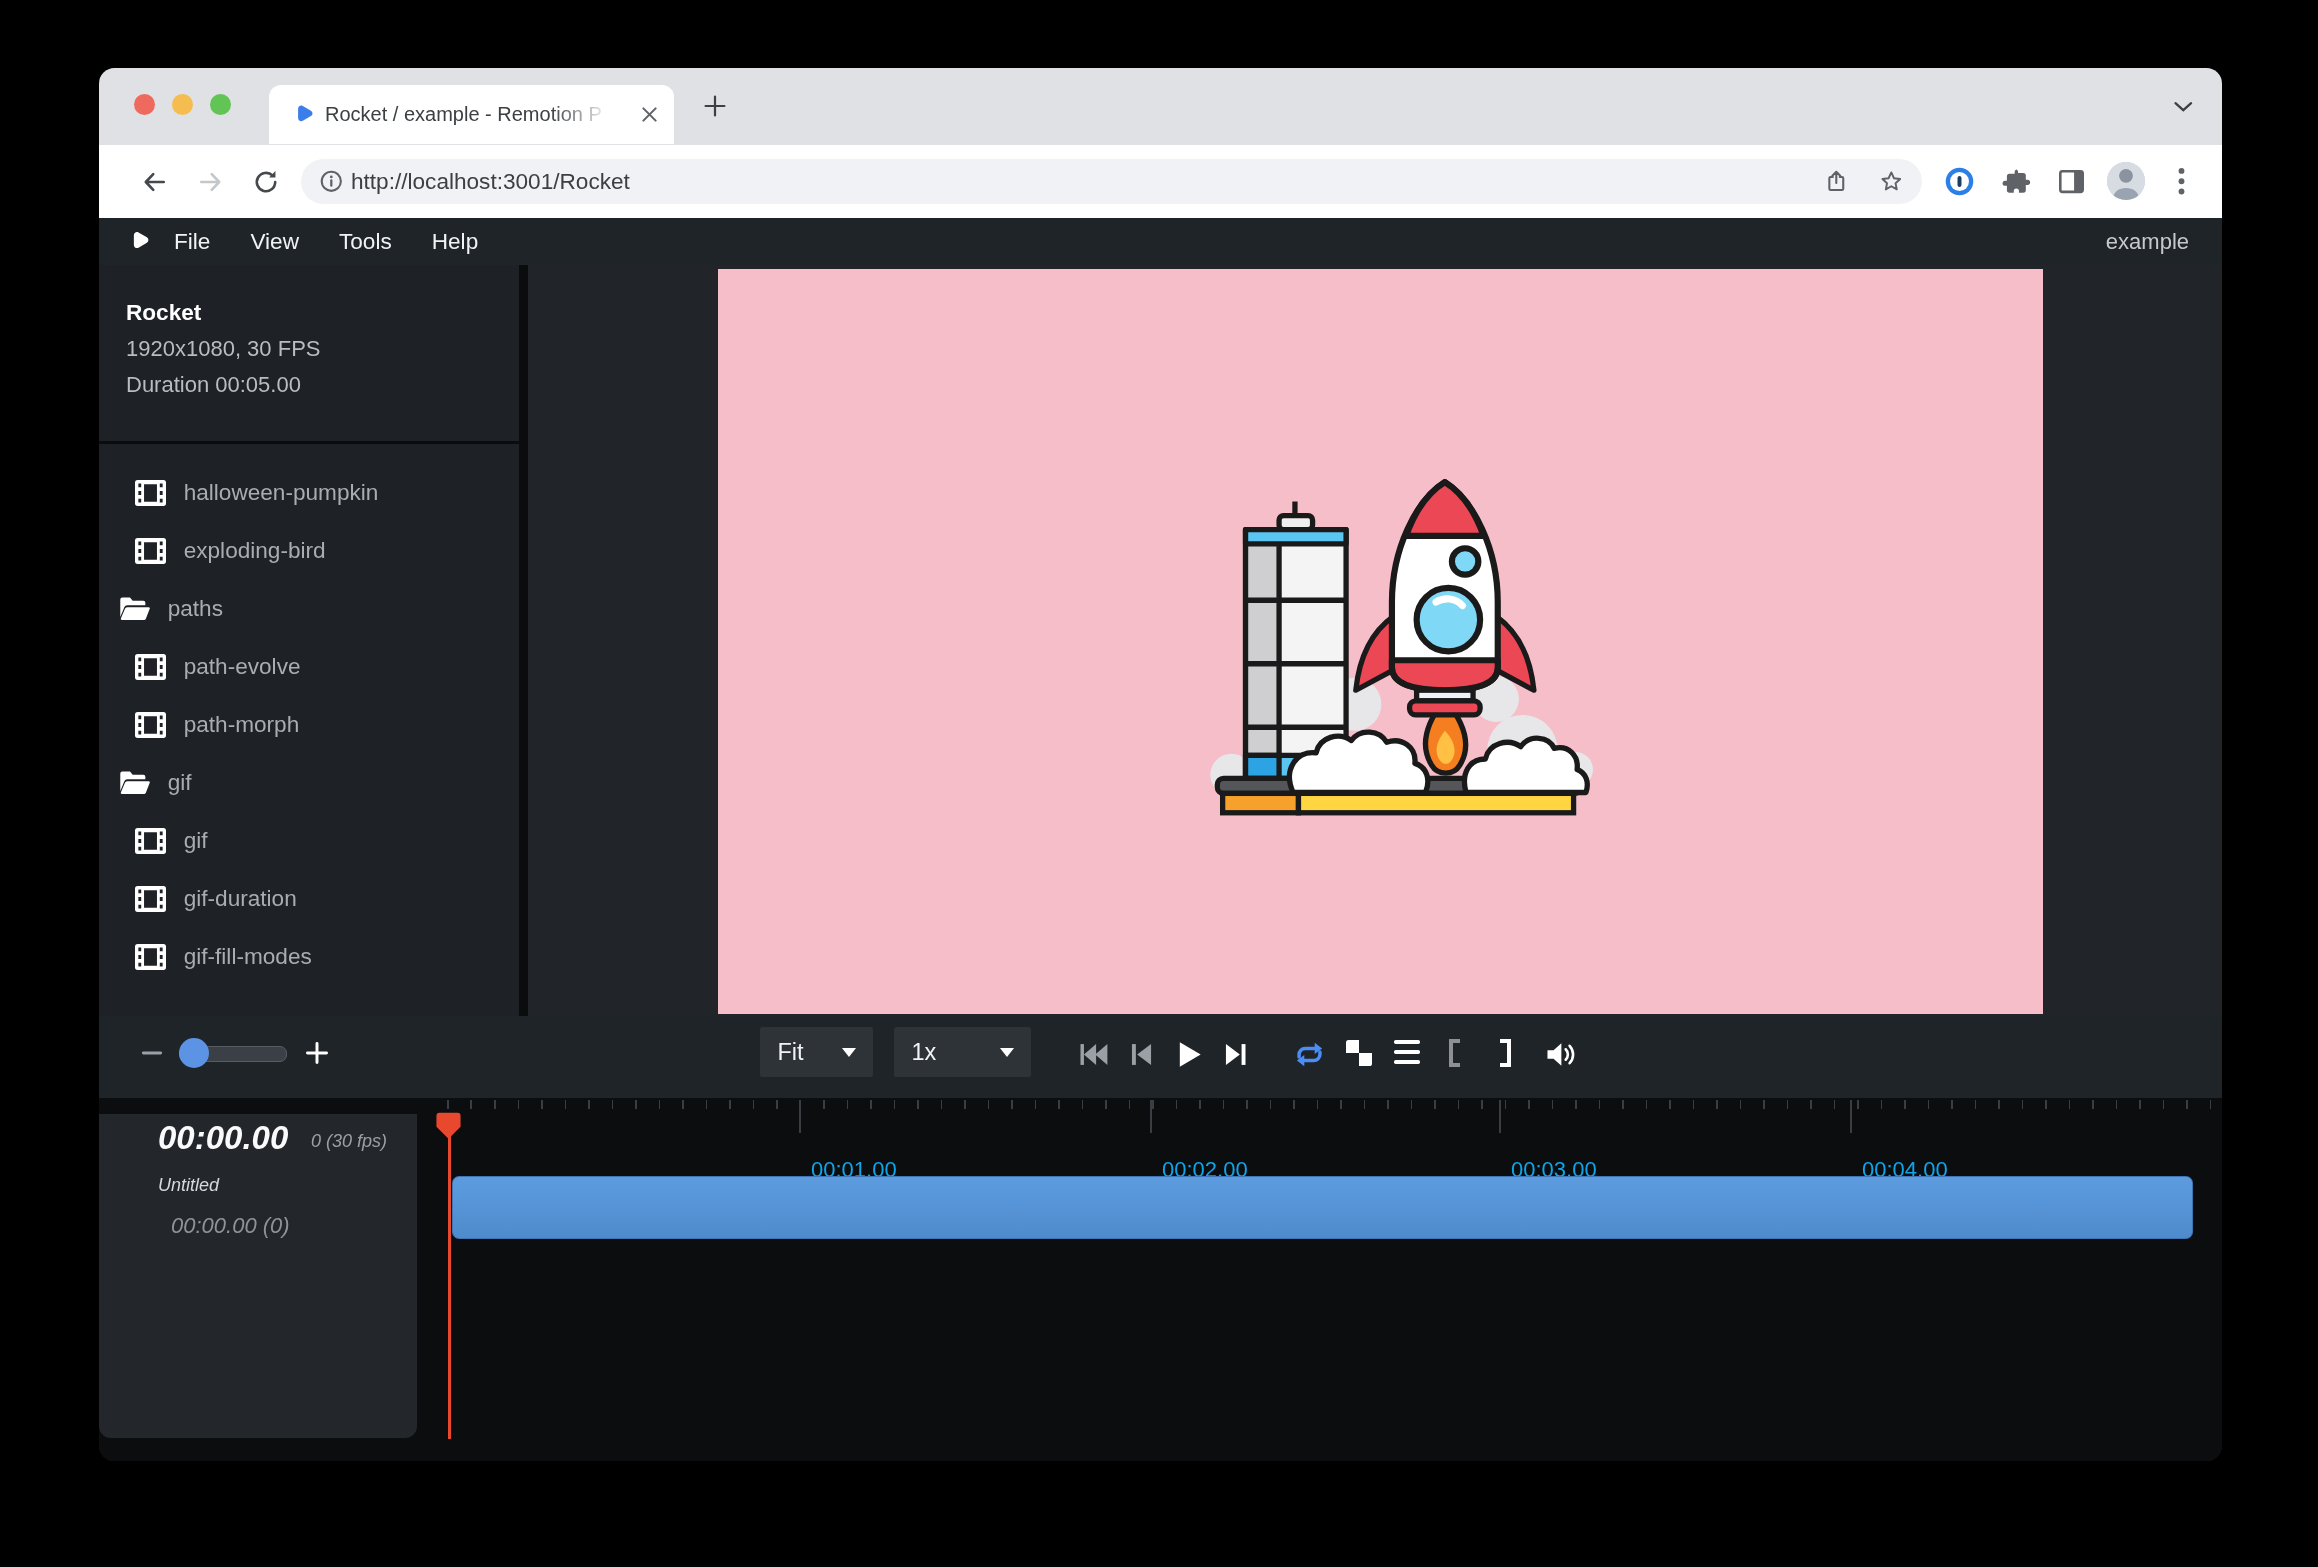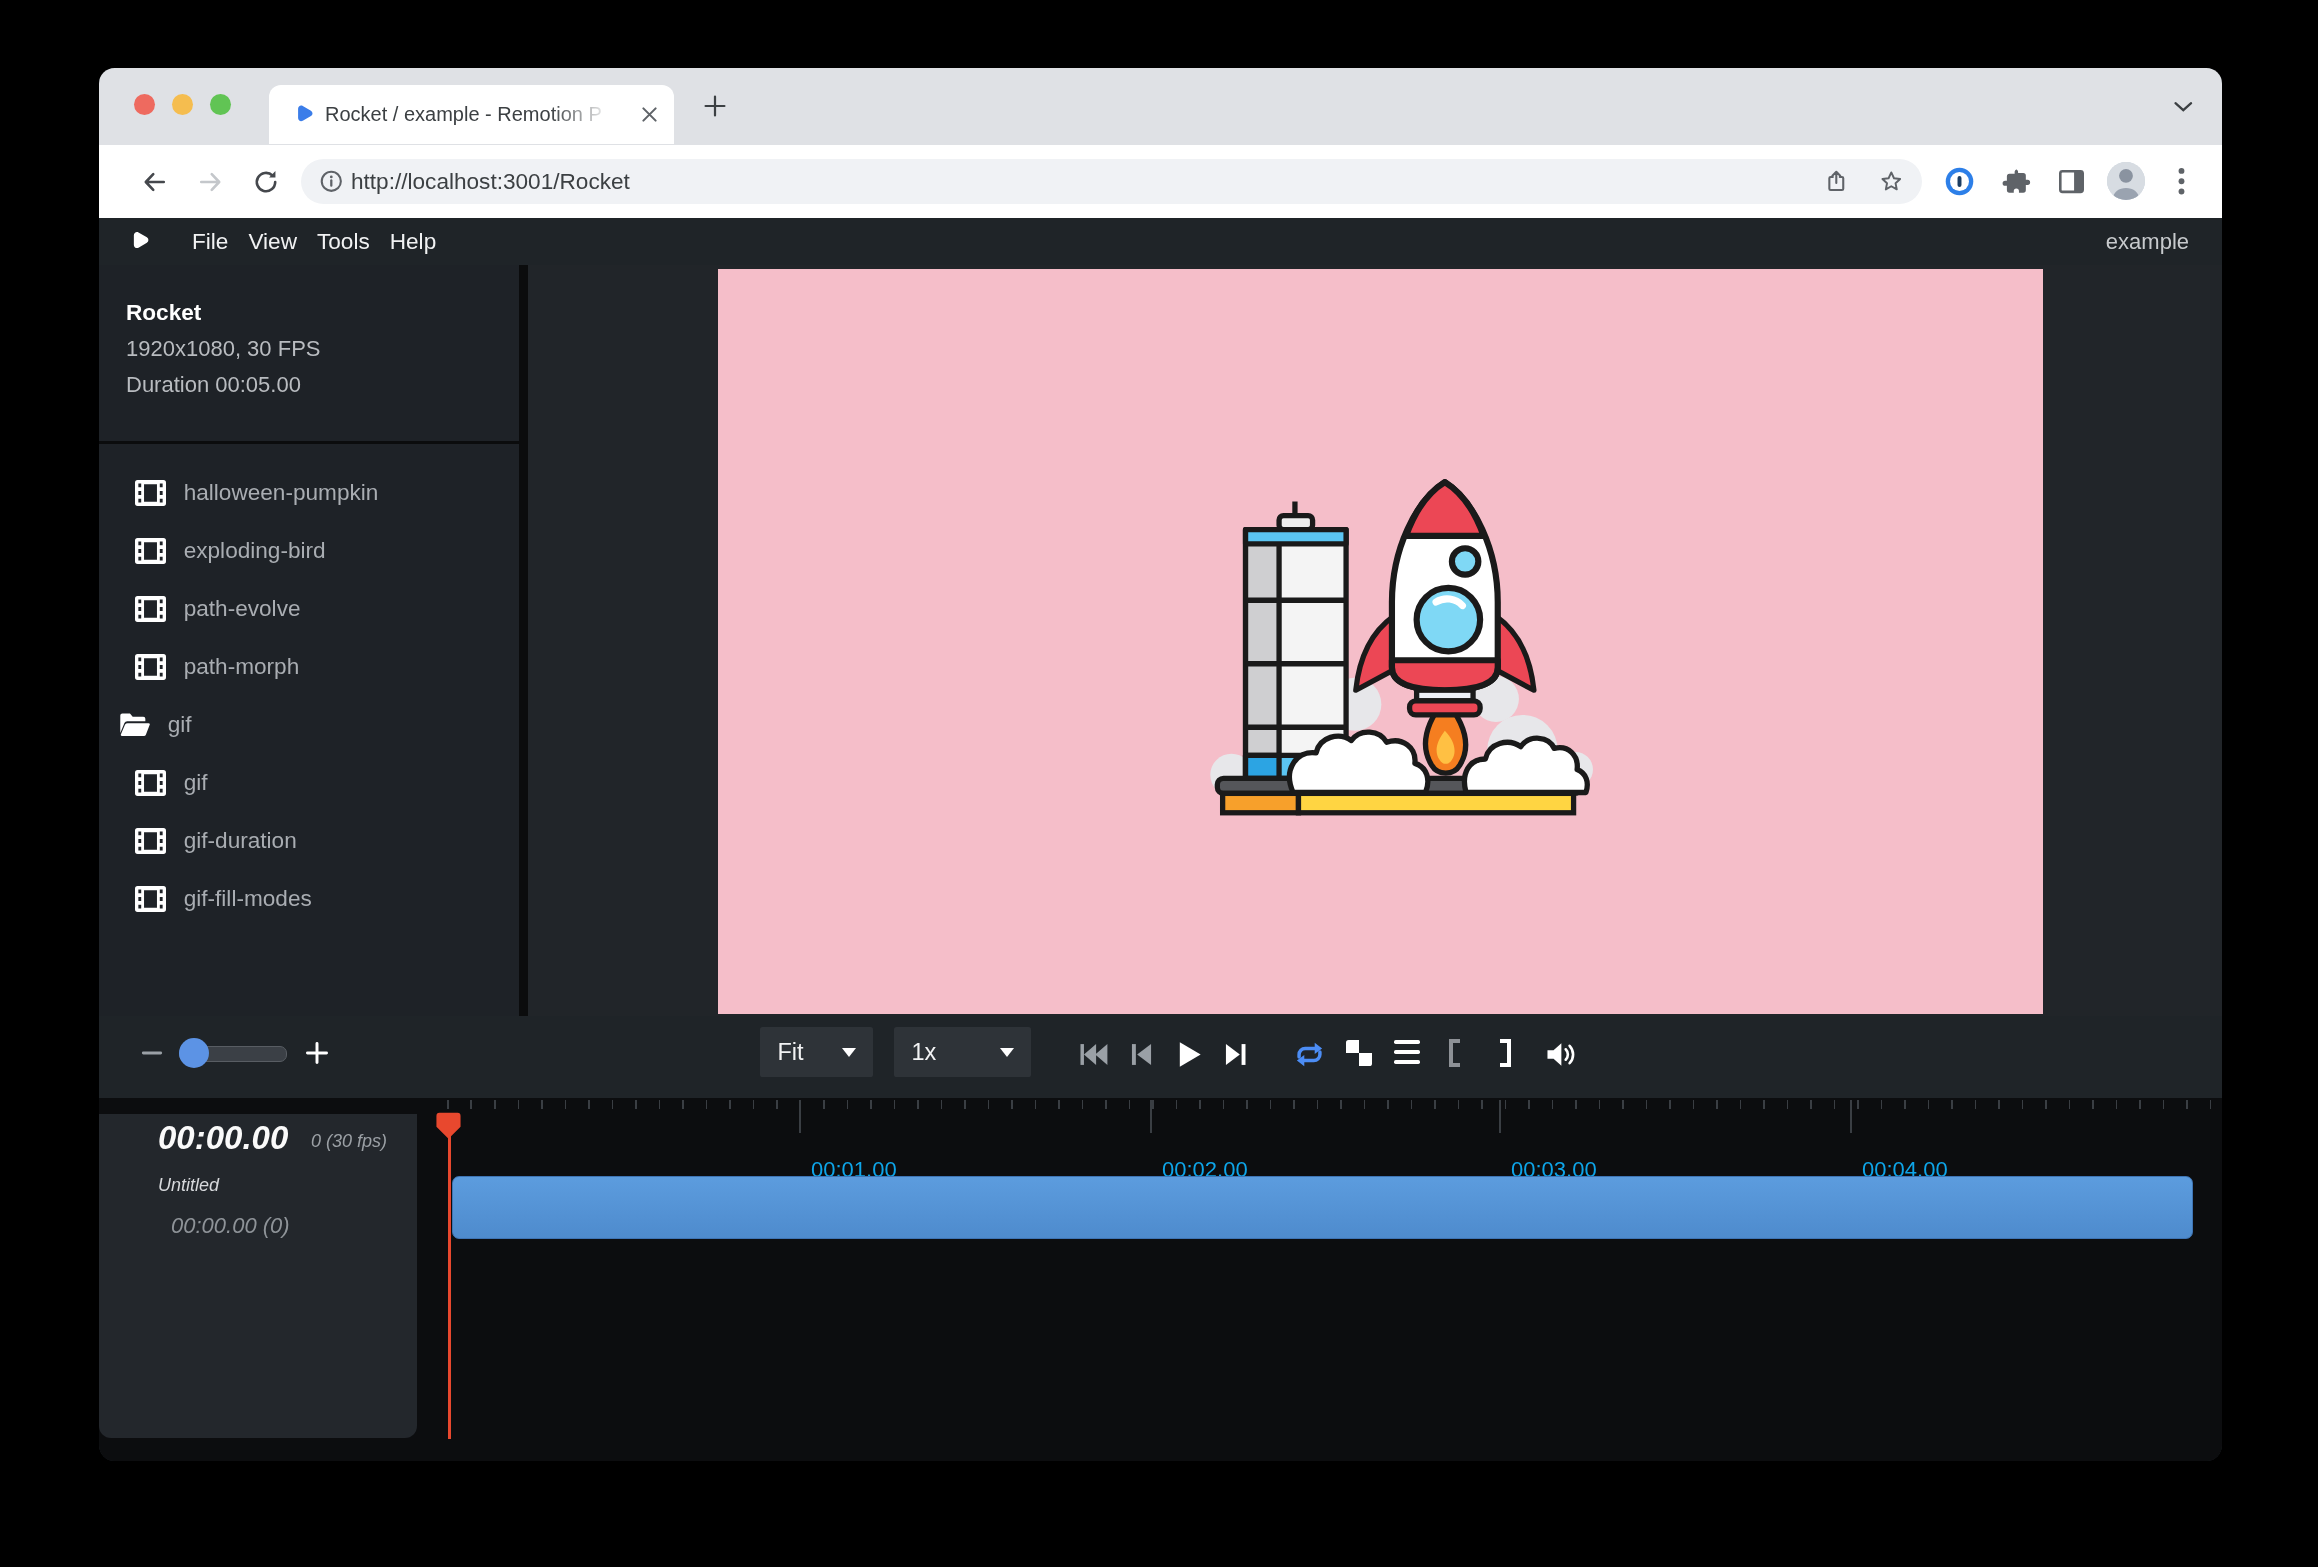--- a/index.html
+++ b/index.html
@@ -27,21 +27,21 @@
   .navicon{position:absolute;top:22.6px;width:28px;height:28px;}
   .urlbar{position:absolute;left:202px;top:14px;width:1621px;height:45px;border-radius:22.6px;background:#F0F2F5;}
   .url-text{position:absolute;left:50px;top:0;height:45px;line-height:45px;font-size:22.6px;color:#3C4043;}
   .pill-icon{position:absolute;top:11.3px;width:22.6px;height:22.6px;}
   .toolicon{position:absolute;top:21px;width:31px;height:31px;}
   .avatar{position:absolute;left:2008px;top:17.4px;width:38px;height:38px;border-radius:50%;overflow:hidden;
           background:#CBD4DE;}
   
   .menubar{position:absolute;left:0;top:150px;width:100%;height:47px;background:var(--app-bg,#1F2428);}
   .remlogo{position:absolute;left:28px;top:11.3px;width:24px;height:24px;}
-  .menuitems{position:absolute;left:93px;top:0;height:47px;display:flex;align-items:center;gap:20px;}
+  .menuitems{position:absolute;left:75px;top:0;height:47px;display:flex;align-items:center;gap:40px;}
   .menu-item{color:#F1F2F3;font-size:22.6px;cursor:default;}
   .menubar-right{position:absolute;right:33px;top:0;height:47px;line-height:47px;color:#C7CACD;font-size:22px;}
   
   .sidebar{position:absolute;left:0;top:197px;width:420px;height:751px;background:#1E2227;overflow:hidden;}
   .vdivider{position:absolute;left:420px;top:197px;width:8.7px;height:751px;background:#0B0C0D;}
   .comp-info{position:absolute;left:27px;top:35px;}
   .comp-name{font-size:22.6px;font-weight:bold;color:#fff;margin:0 0 10.4px 0;}
   .comp-res,.comp-dur{font-size:22px;color:#B9BCC0;margin:0 0 9.6px 0;}
   .sidebar-divider{position:absolute;left:0;top:176px;width:100%;height:2.6px;background:#0B0C0D;}
   .comp-list{position:absolute;left:0;top:199px;width:100%;}
@@ -233,20 +233,29 @@
             <span class="row-label">halloween-pumpkin</span>
           </div>
           <div class="comp-row comp">
             <span class="row-icon">
     <svg viewBox="0 0 24 20">
                 <path fill="#fff" fill-rule="evenodd" d="M2 0h20a2 2 0 0 1 2 2v16a2 2 0 0 1-2 2H2a2 2 0 0 1-2-2V2a2 2 0 0 1 2-2Zm5 3.2h10v13.6H7V3.2ZM2.6 2.6h2.2v3H2.6v-3Zm0 5.9h2.2v3H2.6v-3Zm0 5.9h2.2v3H2.6v-3ZM19.2 2.6h2.2v3h-2.2v-3Zm0 5.9h2.2v3h-2.2v-3Zm0 5.9h2.2v3h-2.2v-3Z"></path>
               </svg>
   </span>
             <span class="row-label">exploding-bird</span>
           </div>
+          <div class="comp-row folder">
+            <span class="row-icon">
+    <svg viewBox="0 0 24 20">
+                <path fill="#fff" d="M1 16.2V2.6A1.6 1.6 0 0 1 2.6 1h5.9l2.1 2.6h8.2a1.6 1.6 0 0 1 1.6 1.6V7H6.4a2.4 2.4 0 0 0-2.2 1.5L1 16.2Z"></path>
+                <path fill="#fff" d="M6.9 8.6h15.9a1 1 0 0 1 .9 1.4l-2.9 7.6a1.6 1.6 0 0 1-1.5 1H2.5a1.1 1.1 0 0 1-1-1.5l3.2-7.4a2.4 2.4 0 0 1 2.2-1.1Z"></path>
+              </svg>
+  </span>
+            <span class="row-label">paths</span>
+          </div>
           <div class="comp-row comp">
             <span class="row-icon">
     <svg viewBox="0 0 24 20">
                 <path fill="#fff" fill-rule="evenodd" d="M2 0h20a2 2 0 0 1 2 2v16a2 2 0 0 1-2 2H2a2 2 0 0 1-2-2V2a2 2 0 0 1 2-2Zm5 3.2h10v13.6H7V3.2ZM2.6 2.6h2.2v3H2.6v-3Zm0 5.9h2.2v3H2.6v-3Zm0 5.9h2.2v3H2.6v-3ZM19.2 2.6h2.2v3h-2.2v-3Zm0 5.9h2.2v3h-2.2v-3Zm0 5.9h2.2v3h-2.2v-3Z"></path>
               </svg>
   </span>
             <span class="row-label">path-evolve</span>
           </div>
           <div class="comp-row comp">
             <span class="row-icon">

